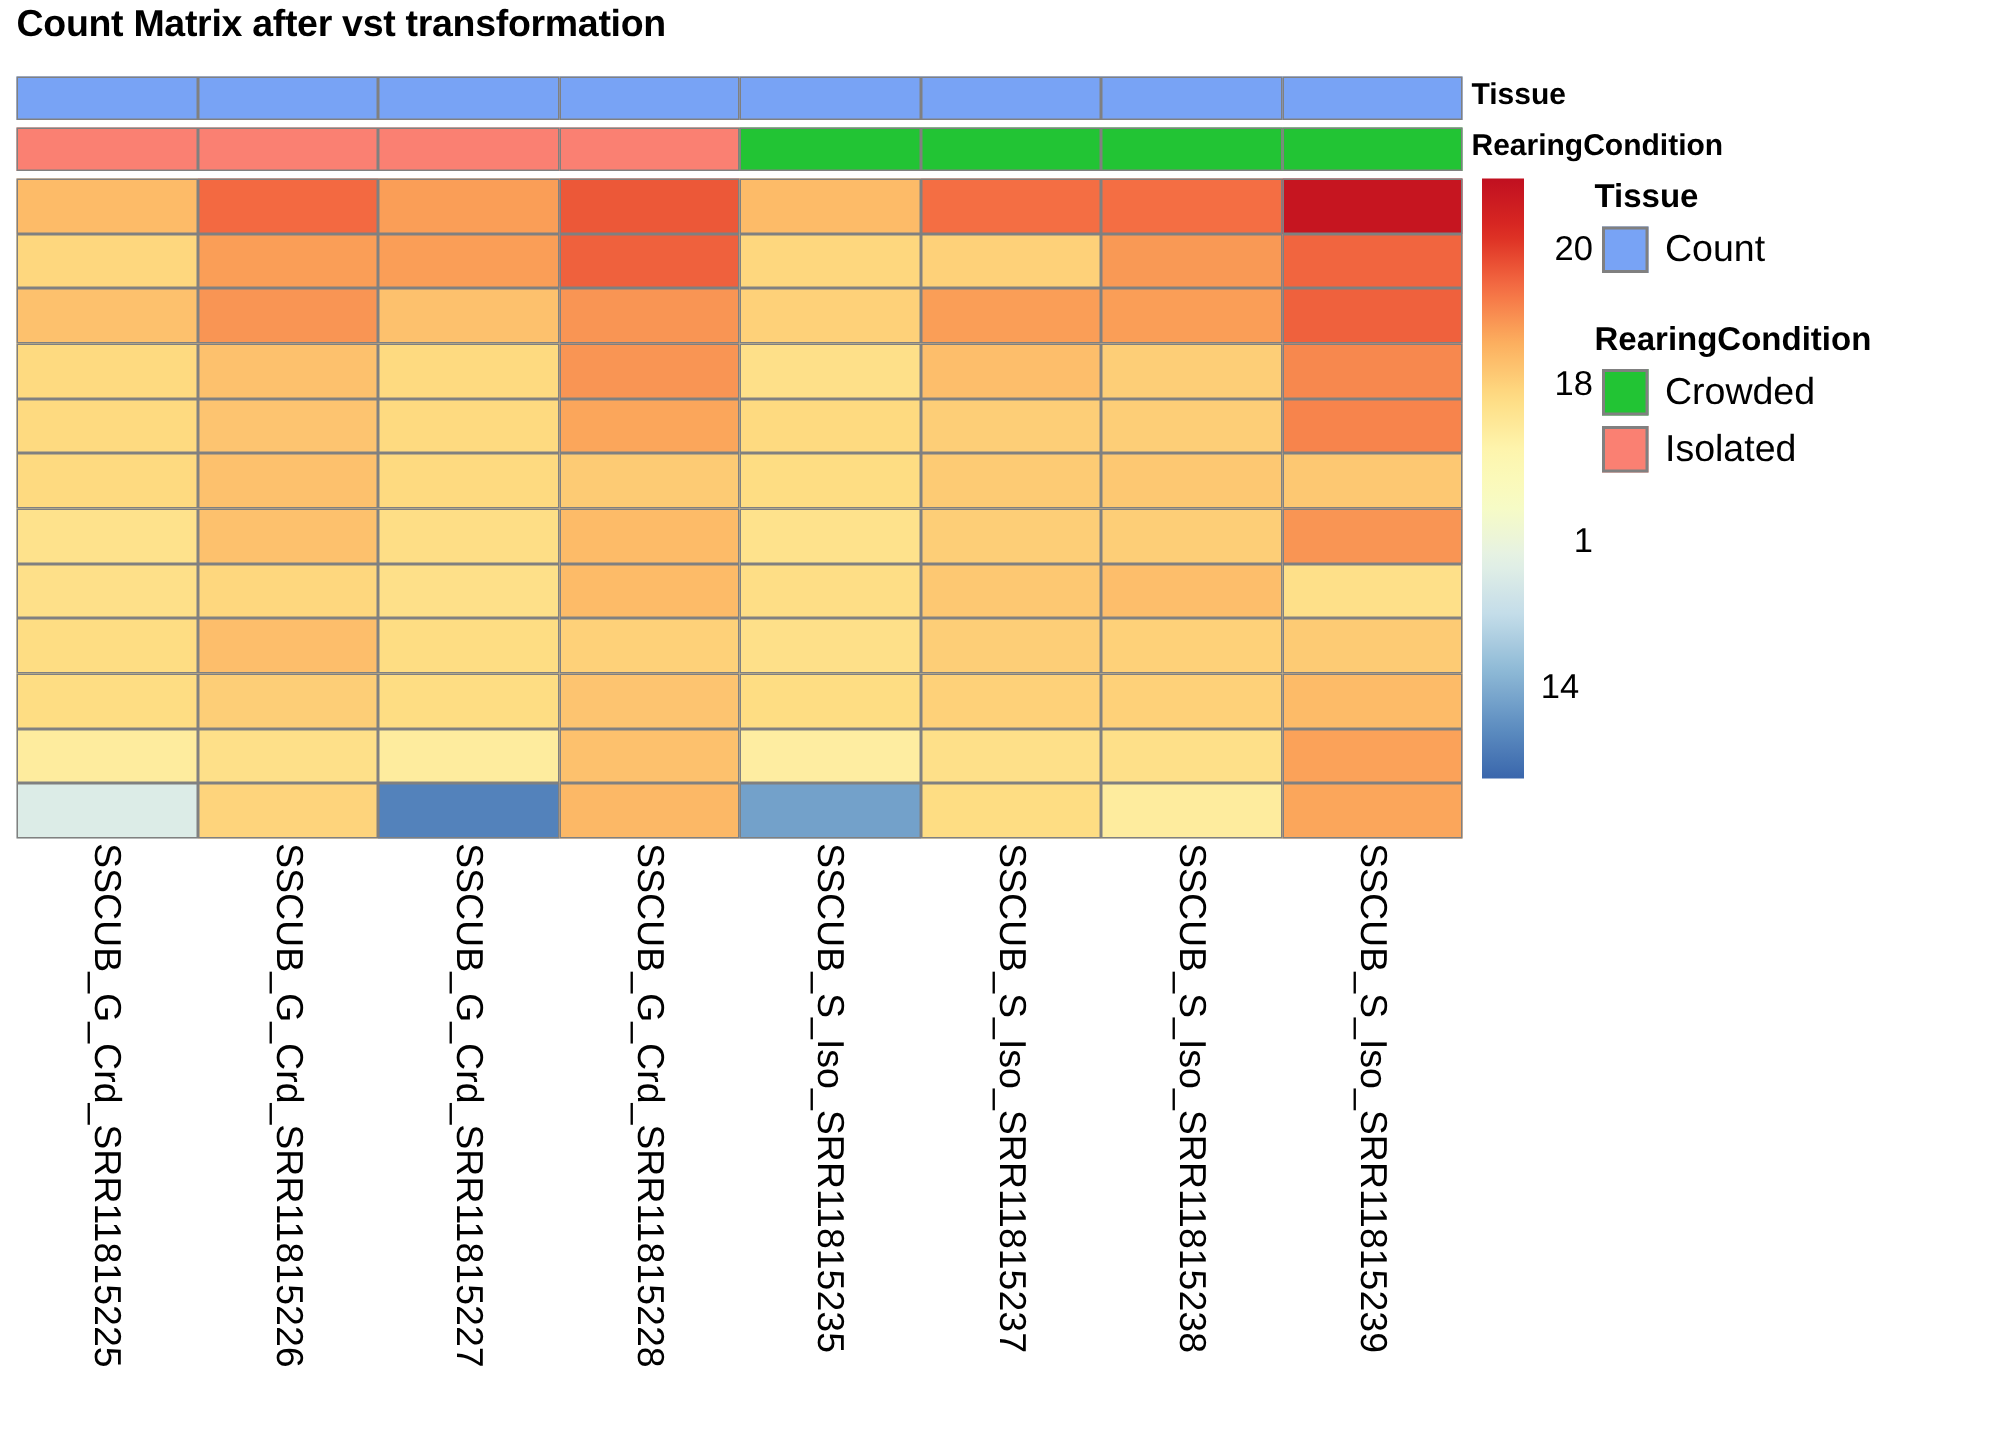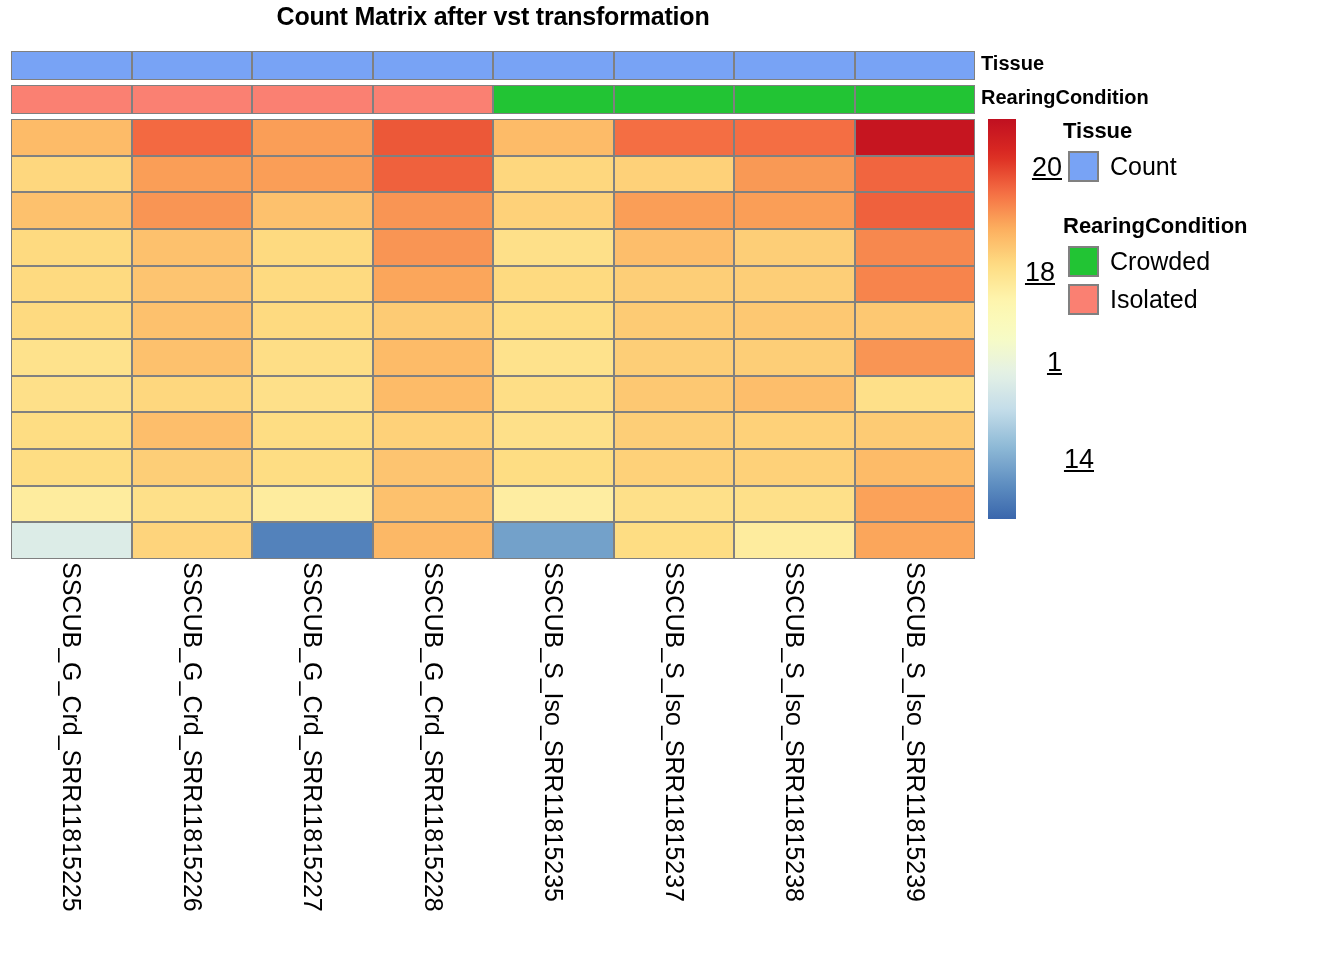--- a/index.html
+++ b/index.html
@@ -10,21 +10,21 @@
     font-family:"Liberation Sans", sans-serif;
     overflow:hidden;
     position:relative;
   }
   #stage{position:absolute;left:0;top:0;width:1344px;height:960px;}
 
   
   #title{
     position:absolute;
     left:11px; top:2px; width:964px;
-    text-align:center;
+    text-align:left;
     font-size:25px;
     font-weight:bold;
     color:#000000;
     letter-spacing:-0.2px;
     white-space:nowrap;
   }
 
   
   .annorow{
     position:absolute;
@@ -91,25 +91,24 @@
 
   
   #colorbar{
     position:absolute;
     left:988px; top:119px;
     width:28px; height:400px;
     border:0;
   }
   .cb-tick{
     position:absolute;
-    font-size:27px;
+    font-size:23px;
     color:#000;
     text-align:right;
     width:44px;
-    text-decoration:underline;
   }
 
   
   .legend-title{
     position:absolute;
     font-size:22px;
     font-weight:bold;
     color:#000;
     white-space:nowrap;
   }
@@ -303,23 +302,23 @@
         <div class="collabel">SSCUB_S_Iso_SRR11815238</div>
       </div>
       <div class="collabel-slot">
         <div class="collabel">SSCUB_S_Iso_SRR11815239</div>
       </div>
     </div>
 
   <div id="colorbar" style="background: linear-gradient(rgb(192, 16, 32) 0%, rgb(200, 23, 33) 2.5%, rgb(207, 31, 33) 5%, rgb(215, 38, 34) 7.5%, rgb(222, 50, 37) 10%, rgb(229, 68, 46) 12.5%, rgb(236, 86, 55) 15%, rgb(242, 104, 65) 17.5%, rgb(246, 122, 72) 20%, rgb(248, 140, 80) 22.5%, rgb(250, 158, 87) 25%, rgb(252, 175, 95) 27.5%, rgb(253, 188, 105) 30%, rgb(253, 200, 115) 32.5%, rgb(254, 213, 125) 35%, rgb(254, 223, 136) 37.5%, rgb(254, 230, 148) 40%, rgb(254, 237, 160) 42.5%, rgb(254, 244, 172) 45%, rgb(252, 247, 179) 47.5%, rgb(251, 249, 185) 50%, rgb(249, 250, 191) 52.5%, rgb(246, 251, 198) 55%, rgb(241, 248, 207) 57.5%, rgb(236, 245, 216) 60%, rgb(230, 242, 226) 62.5%, rgb(223, 238, 230) 65%, rgb(214, 232, 231) 67.5%, rgb(205, 226, 232) 70%, rgb(196, 221, 233) 72.5%, rgb(182, 212, 228) 75%, rgb(168, 202, 223) 77.5%, rgb(153, 193, 218) 80%, rgb(139, 183, 213) 82.5%, rgb(127, 171, 207) 85%, rgb(114, 160, 202) 87.5%, rgb(101, 148, 196) 90%, rgb(89, 137, 190) 92.5%, rgb(79, 125, 184) 95%, rgb(68, 114, 178) 97.5%, rgb(58, 102, 172) 100%);"></div>
   <div id="cb-ticks">
       <div class="cb-tick" style="left: 1018px; top: 151.78px;">20</div>
-      <div class="cb-tick" style="left: 1018px; top: 257px; text-align: center;">18</div>
+      <div class="cb-tick" style="left: 1018px; top: 242px;">18</div>
       <div class="cb-tick" style="left: 1018px; top: 346.902px;">1</div>
-      <div class="cb-tick" style="left: 1050px; top: 444.463px;">14</div>
+      <div class="cb-tick" style="left: 1018px; top: 444.463px; text-align: center;">14</div>
     </div>
 
   <div id="legends">
       <div class="legend-title" style="left: 1063px; top: 118px;">Tissue</div>
       <div class="legend-key" style="background: rgb(120, 163, 245); left: 1068px; top: 151px;"></div>
       <div class="legend-text" style="left: 1110px; top: 152px;">Count</div>
       <div class="legend-title" style="left: 1063px; top: 213px;">RearingCondition</div>
       <div class="legend-key" style="background: rgb(34, 196, 52); left: 1068px; top: 246px;"></div>
       <div class="legend-text" style="left: 1110px; top: 247px;">Crowded</div>
       <div class="legend-key" style="background: rgb(250, 128, 114); left: 1068px; top: 284px;"></div>

